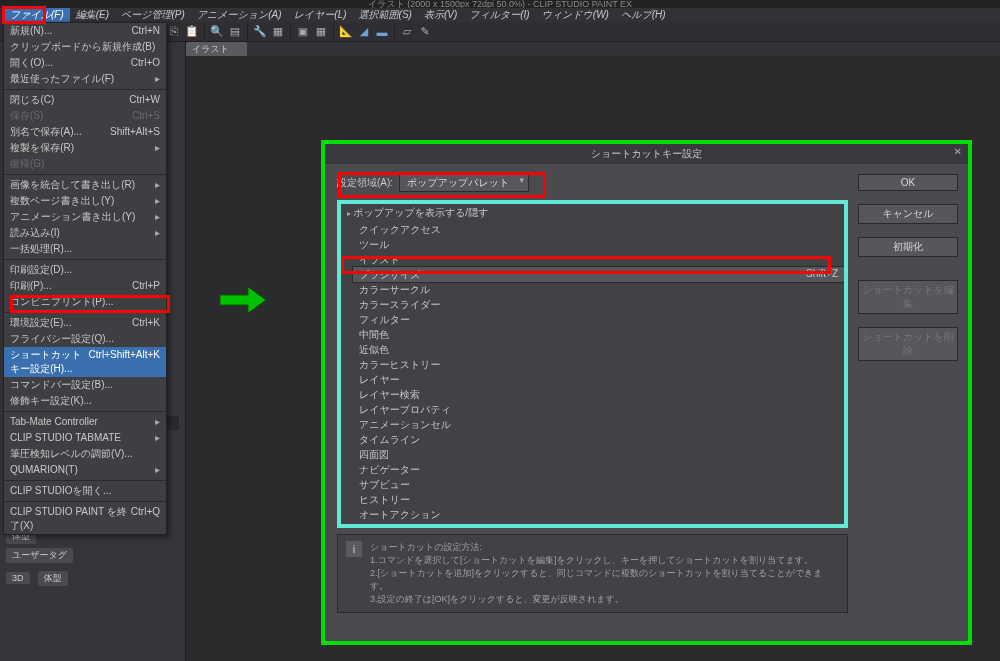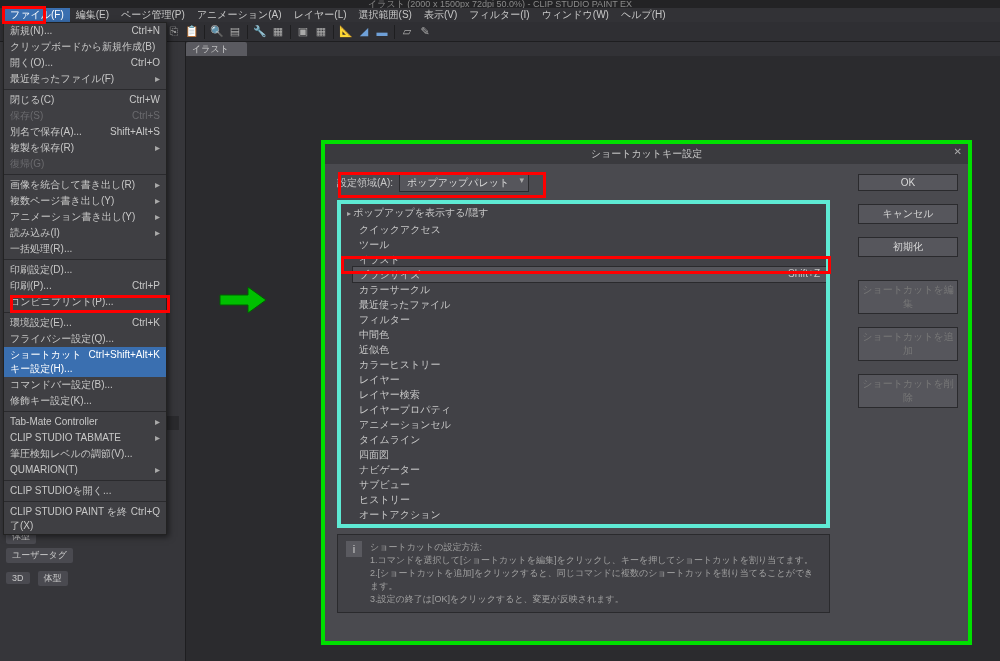--- a/index.html
+++ b/index.html
@@ -20,20 +20,21 @@
     text-align: center;
     font-size: 9px;
     line-height: 8px;
   }
   
   .menu-bar {
     position: absolute; top: 8px; left: 0; right: 17px; height: 14px;
     background: #323236;
     display: flex;
     padding-left: 4px;
+    font-style: italic;
   }
   .menu-item {
     padding: 0 6px;
     line-height: 14px;
     color: #c8c8c8;
   }
   .menu-item.sel {
     background: #3a6fb0;
     color: #fff;
   }
@@ -162,21 +163,21 @@
     color: #c8c8c8;
     position: relative;
   }
   .dlg-close {
     position: absolute; right: 6px; top: 2px;
     color: #aaa; font-size: 10px;
   }
   .dlg-body {
     display: flex;
     padding: 10px 10px 10px 12px;
-    gap: 28px;
+    gap: 10px;
     justify-content: center;
   }
   .dlg-main { flex: 1; }
   .dlg-side { width: 100px; }
   .setting-row {
     display: flex; align-items: center; gap: 6px;
     margin-bottom: 8px;
   }
   .setting-label { font-size: 10px; color: #c8c8c8; }
   .dropdown {
@@ -465,21 +466,21 @@
                 <span>イラスト</span>
               </div>
               <div class="tree-item sel">
                 <span>ブラシサイズ</span>
                 <span>Shift+Z</span>
               </div>
               <div class="tree-item">
                 <span>カラーサークル</span>
               </div>
               <div class="tree-item">
-                <span>最近使ったファイル</span>
+                <span>カラースライダー</span>
               </div>
               <div class="tree-item">
                 <span>フィルター</span>
               </div>
               <div class="tree-item">
                 <span>中間色</span>
               </div>
               <div class="tree-item">
                 <span>近似色</span>
               </div>
@@ -530,21 +531,20 @@
               <div>3.設定の終了は[OK]をクリックすると、変更が反映されます。</div>
             </div>
         </div>
       </div>
       <div class="dlg-side">
         <div class="btn">OK</div>
         <div class="btn">キャンセル</div>
         <div class="btn">初期化</div>
         <div style="height:10px"></div>
         <div class="btn disabled">ショートカットを編集</div>
-        <div class="btn disabled">ショートカットを追加</div>
         <div class="btn disabled">ショートカットを削除</div>
       </div>
     </div>
   </div>
 </div>
 
 <div class="red-box" style="top:172px;left:338px;width:208px;height:26px"></div>
 
 <div class="red-box" style="top:256px;left:341px;width:490px;height:18px"></div>
 

